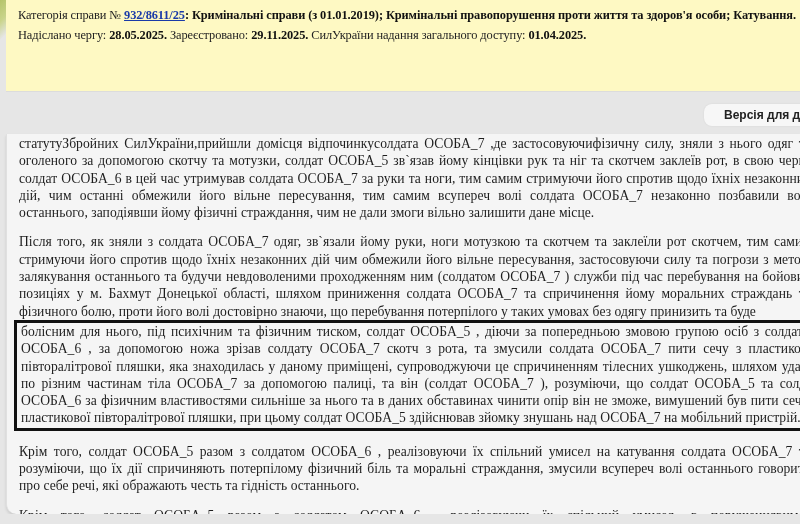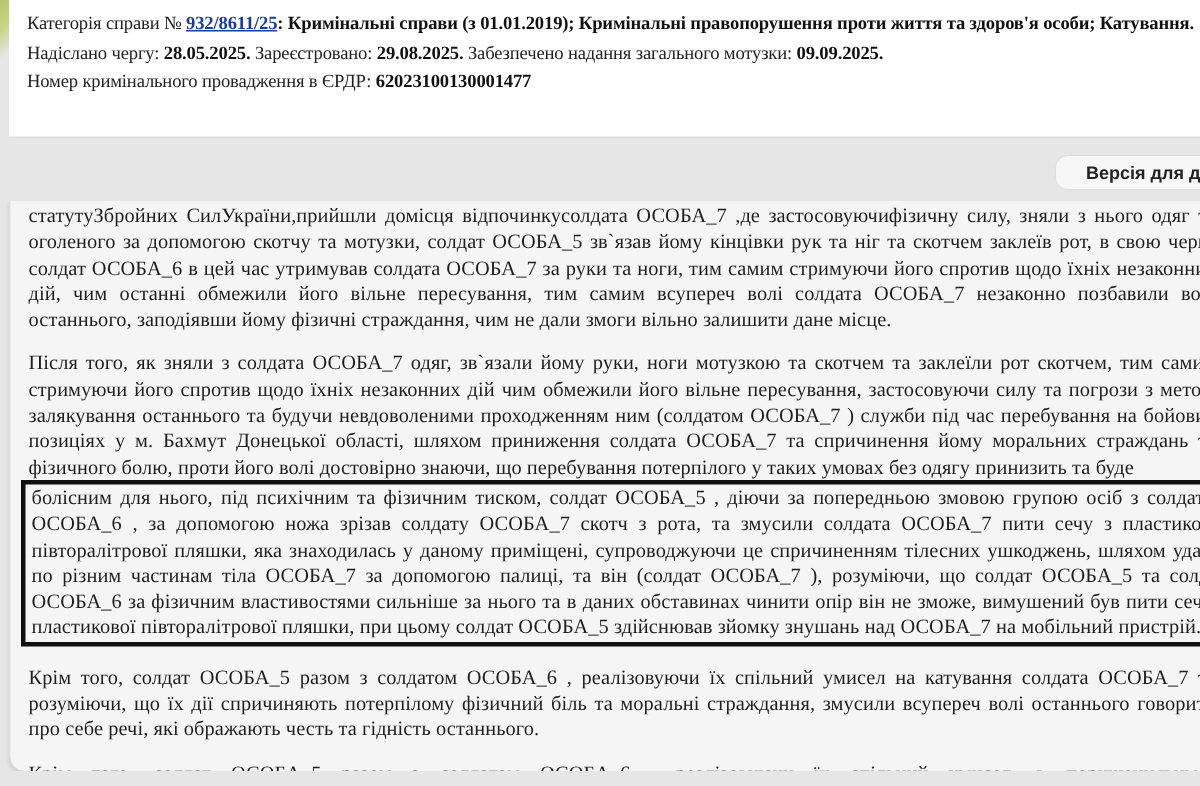--- a/index.html
+++ b/index.html
@@ -10,21 +10,21 @@
       color: #222;
       position: relative;
     }
     .corner-deco {
       position: absolute; left: 0; top: 0; width: 14px; height: 40px;
       background: linear-gradient(135deg, #b5c46a 0%, #c9d48a 40%, rgba(230,230,230,0) 75%);
       z-index: 0;
     }
     .info-panel {
       position: absolute; left: 6px; top: 0; width: 794px; height: 92px;
-      background: #ffffff;
+      background: #fef9c3;
       border-bottom: 1px solid #dcdcdc;
       padding: 6px 0 0 12px;
       font-size: 12.5px;
       z-index: 1;
     }
     .info-line { height: 19.5px; line-height: 19px; white-space: nowrap; font-family: "Liberation Serif", serif; font-size: 12.4px; color: #222; letter-spacing: -0.1px; }
     .info-line b { font-weight: bold; color: #111; }
     .info-line a { color: #1a3aa8; text-decoration: underline; font-weight: bold; }
     .toolbar { position: absolute; left: 0; top: 92px; width: 800px; height: 42px; }
     .print-btn {
@@ -62,27 +62,23 @@
 
 <div class="info-panel">
   <div class="info-line">
     <span>Категорія справи №</span>
     <a>932/8611/25</a><b>: Кримінальні справи (з 01.01.2019); Кримінальні правопорушення проти життя та здоров'я особи; Катування.</b>
   </div>
   <div class="info-line">
     <span>Надіслано чергу:</span>
     <b>28.05.2025.</b>
     <span>Зареєстровано:</span>
-    <b>29.08.2025.</b>
-    <span>Забезпечено надання загального мотузки:</span>
-    <b>09.09.2025.</b>
-  </div>
-  <div class="info-line">
-    <span>Номер кримінального провадження в ЄРДР:</span>
-    <b>62023100130001477</b>
+    <b>29.11.2025.</b>
+    <span>СилУкраїни надання загального доступу:</span>
+    <b>01.04.2025.</b>
   </div>
 </div>
 
 <div class="toolbar">
   <div class="print-btn">Версія для друку</div>
 </div>
 
 <div class="doc">
   <p class="para p1">статутуЗбройних СилУкраїни,прийшли домісця відпочинкусолдата ОСОБА_7 ,де застосовуючифізичну силу, зняли з нього одяг та оголеного за допомогою скотчу та мотузки, солдат ОСОБА_5 зв`язав йому кінцівки рук та ніг та скотчем заклеїв рот, в свою чергу солдат ОСОБА_6 в цей час утримував солдата ОСОБА_7 за руки та ноги, тим самим стримуючи його спротив щодо їхніх незаконних дій, чим останні обмежили його вільне пересування, тим самим всупереч волі солдата ОСОБА_7 незаконно позбавили волі останнього, заподіявши йому фізичні страждання, чим не дали змоги вільно залишити дане місце.</p>
   <div class="gap"></div>

